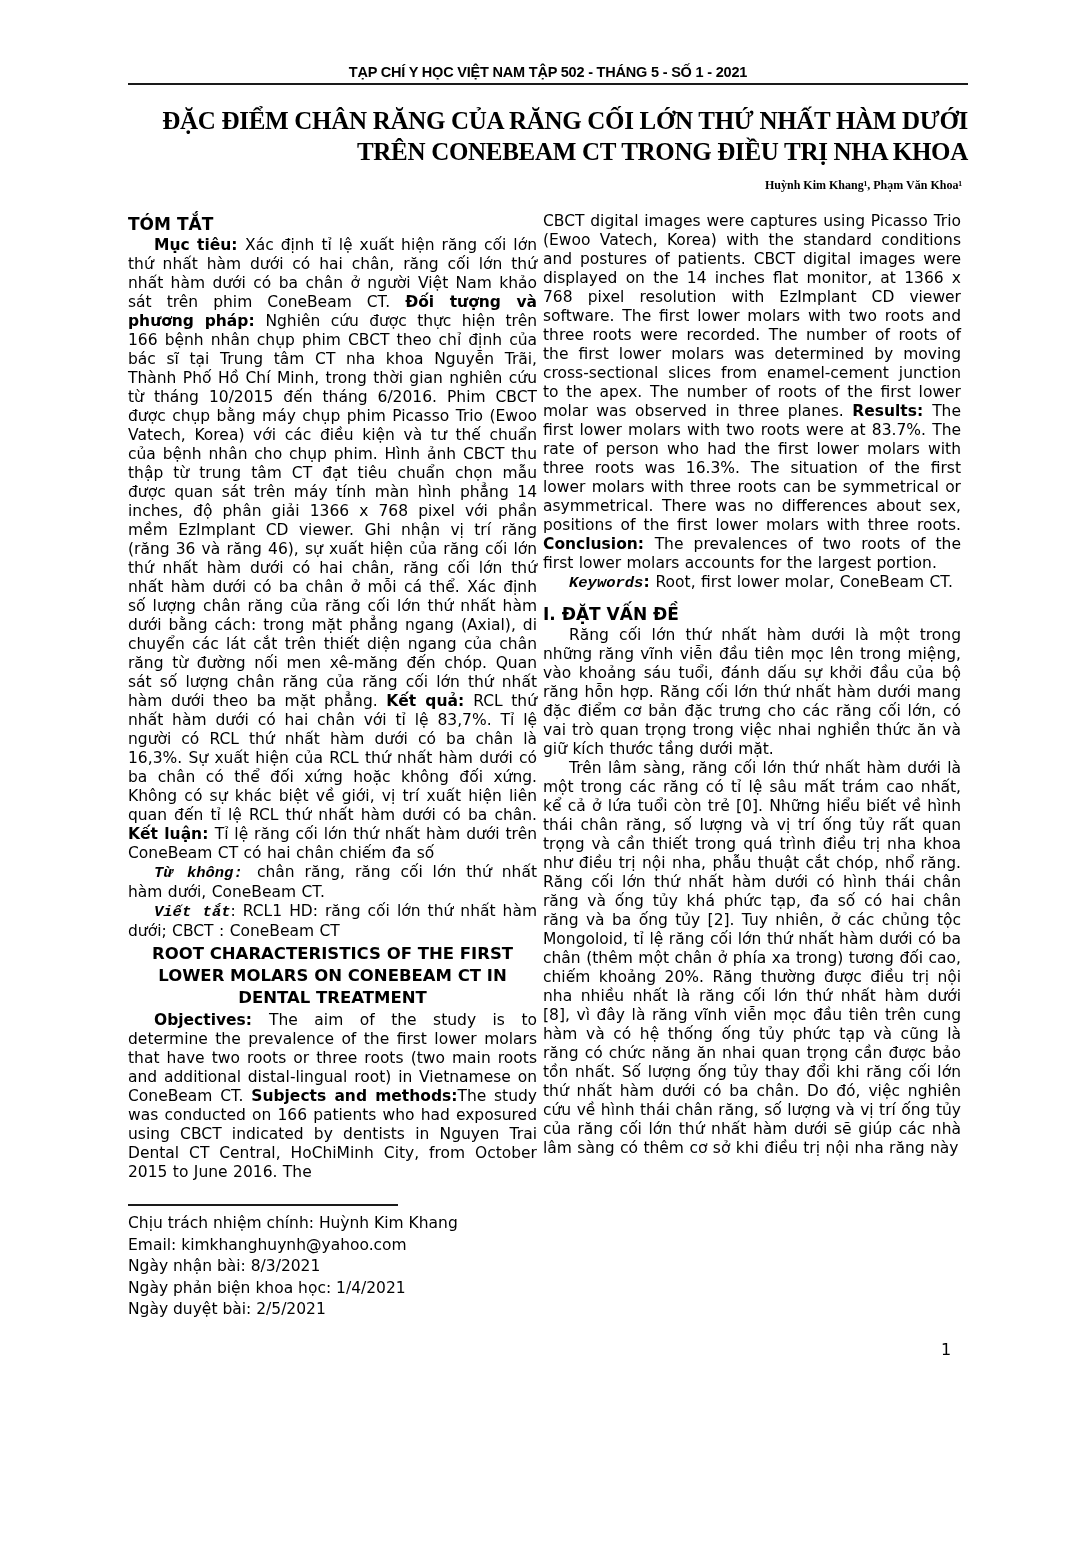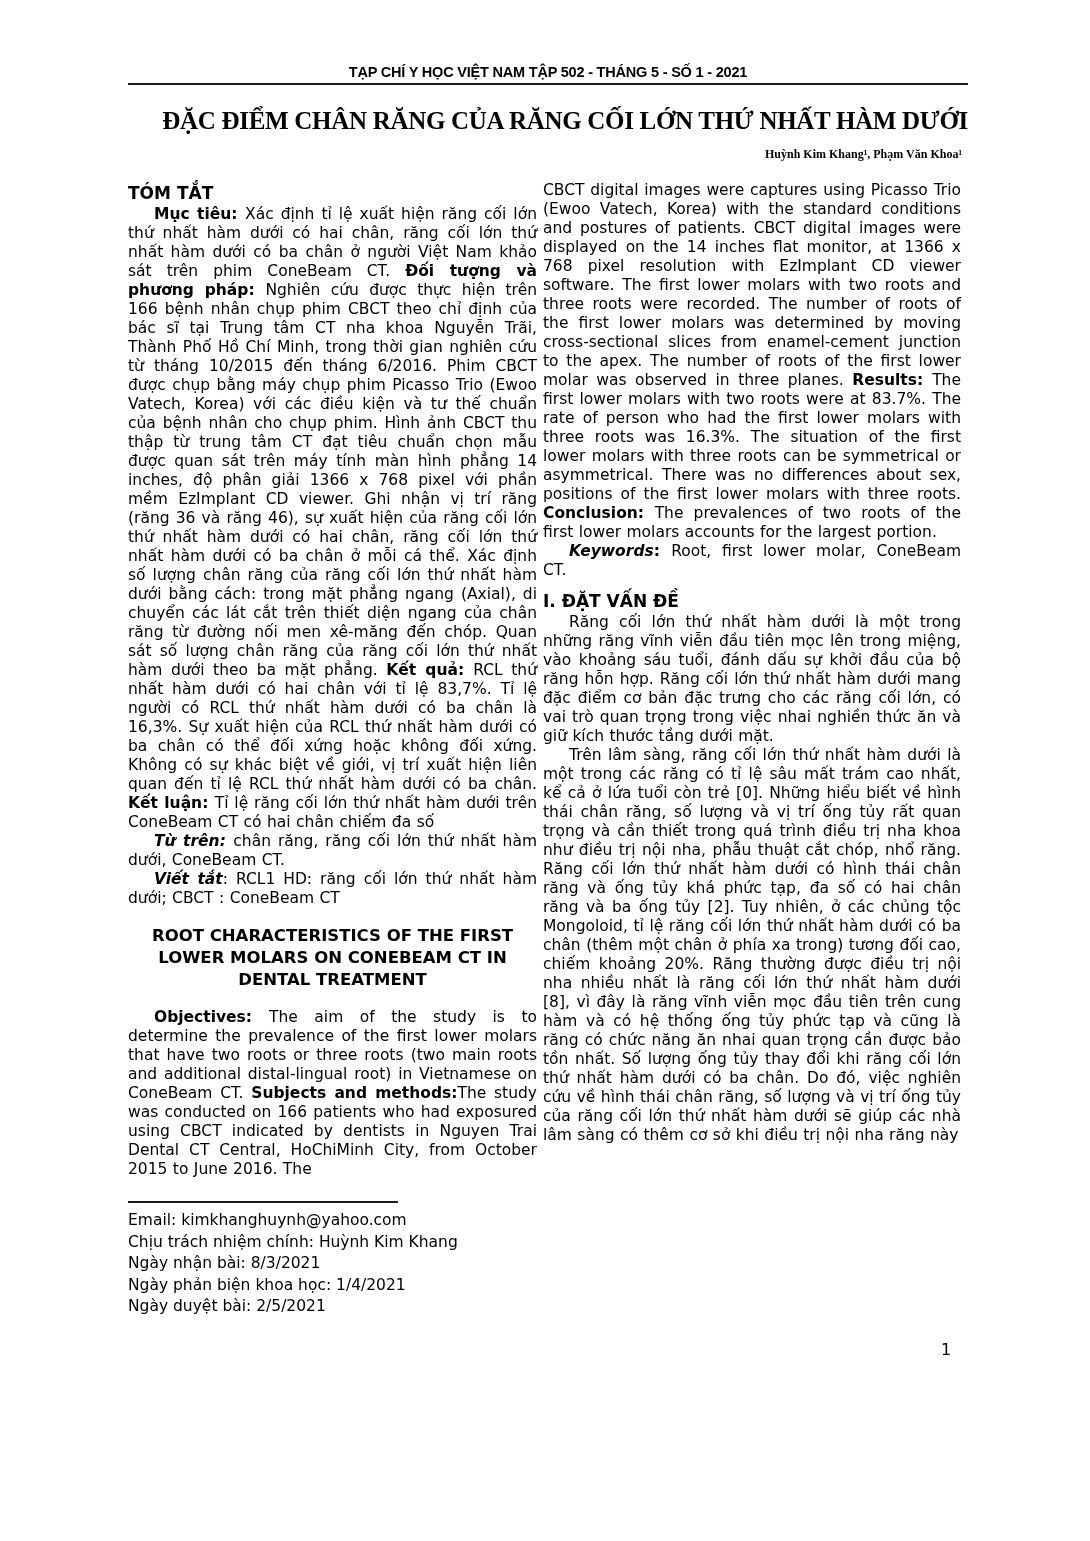--- a/index.html
+++ b/index.html
@@ -31,51 +31,52 @@
   .p,.pn{
     font-size:15.5px;line-height:19px;text-align:justify;
     margin:0;word-spacing:0.5px;
   }
   .p{text-indent:26px;}
   .pn{text-indent:0;}
   .h1{font-size:17px;font-weight:bold;line-height:22px;margin:1px 0 1px 0;}
   .h1.gap{margin-top:10px;}
   .h2c{
     font-size:16.5px;font-weight:bold;text-align:center;
-    line-height:22px;margin:17px 0;padding:0 12px;
+    line-height:22px;margin:2px 0;padding:0 12px;
   }
   .b{font-weight:bold;}
-  .i{font-style:italic;}
+  .i{font-style:italic;font-family:Liberation Mono, monospace;}
   .fn-rule{border-top:2px solid #1a1a1a;width:270px;margin-top:22px;margin-bottom:7px;}
   .fn{font-size:15.5px;line-height:21.5px;text-align:left;margin:0;}
   .page-number{
     position:absolute;left:941px;top:1340px;font-size:16px;
   }
 </style>
 </head>
 <body>
 
 <div class="content">
   <div class="journal-header">TẠP CHÍ Y HỌC VIỆT NAM TẬP 502 - THÁNG 5 - SỐ 1 - 2021</div>
   <div class="header-rule"></div>
   <div class="article-title">
     <div>ĐẶC ĐIỂM CHÂN RĂNG CỦA RĂNG CỐI LỚN THỨ NHẤT HÀM DƯỚI</div>
+    <div>TRÊN CONEBEAM CT TRONG ĐIỀU TRỊ NHA KHOA</div>
   </div>
   <div class="authors">Huỳnh Kim Khang¹, Phạm Văn Khoa¹</div>
   <div class="columns">
     <div class="col-left">
         <div class="h1"><span>TÓM TẮT</span></div>
         <div class="p"><span class="b">Mục tiêu: </span><span>Xác định tỉ lệ xuất hiện răng cối lớn thứ nhất hàm dưới có hai chân, răng cối lớn thứ nhất hàm dưới có ba chân ở người Việt Nam khảo sát trên phim ConeBeam CT. </span><span class="b">Đối tượng và phương pháp: </span><span>Nghiên cứu được thực hiện trên 166 bệnh nhân chụp phim CBCT theo chỉ định của bác sĩ tại Trung tâm CT nha khoa Nguyễn Trãi, Thành Phố Hồ Chí Minh, trong thời gian nghiên cứu từ tháng 10/2015 đến tháng 6/2016. Phim CBCT được chụp bằng máy chụp phim Picasso Trio (Ewoo Vatech, Korea) với các điều kiện và tư thế chuẩn của bệnh nhân cho chụp phim. Hình ảnh CBCT thu thập từ trung tâm CT đạt tiêu chuẩn chọn mẫu được quan sát trên máy tính màn hình phẳng 14 inches, độ phân giải 1366 x 768 pixel với phần mềm EzImplant CD viewer. Ghi nhận vị trí răng (răng 36 và răng 46), sự xuất hiện của răng cối lớn thứ nhất hàm dưới có hai chân, răng cối lớn thứ nhất hàm dưới có ba chân ở mỗi cá thể. Xác định số lượng chân răng của răng cối lớn thứ nhất hàm dưới bằng cách: trong mặt phẳng ngang (Axial), di chuyển các lát cắt trên thiết diện ngang của chân răng từ đường nối men xê-măng đến chóp. Quan sát số lượng chân răng của răng cối lớn thứ nhất hàm dưới theo ba mặt phẳng. </span><span class="b">Kết quả: </span><span>RCL thứ nhất hàm dưới có hai chân với tỉ lệ 83,7%. Tỉ lệ người có RCL thứ nhất hàm dưới có ba chân là 16,3%. Sự xuất hiện của RCL thứ nhất hàm dưới có ba chân có thể đối xứng hoặc không đối xứng. Không có sự khác biệt về giới, vị trí xuất hiện liên quan đến tỉ lệ RCL thứ nhất hàm dưới có ba chân. </span><span class="b">Kết luận: </span><span>Tỉ lệ răng cối lớn thứ nhất hàm dưới trên ConeBeam CT có hai chân chiếm đa số</span></div>
-        <div class="p"><span class="b i">Từ trên: </span><span>chân răng, răng cối lớn thứ nhất hàm dưới, ConeBeam CT.</span></div>
+        <div class="p"><span class="b i">Từ không: </span><span>chân răng, răng cối lớn thứ nhất hàm dưới, ConeBeam CT.</span></div>
         <div class="p"><span class="b i">Viết tắt</span><span>: RCL1 HD: răng cối lớn thứ nhất hàm dưới; CBCT : ConeBeam CT</span></div>
         <div class="h2c"><span>ROOT CHARACTERISTICS OF THE FIRST LOWER MOLARS ON CONEBEAM CT IN DENTAL TREATMENT</span></div>
         <div class="p"><span class="b">Objectives: </span><span>The aim of the study is to determine the prevalence of the first lower molars that have two roots or three roots (two main roots and additional distal-lingual root) in Vietnamese on ConeBeam CT. </span><span class="b">Subjects and methods:</span><span>The study was conducted on 166 patients who had exposured using CBCT indicated by dentists in Nguyen Trai Dental CT Central, HoChiMinh City, from October 2015 to June 2016. The</span></div>
         <div class="fn-rule"></div>
+        <div class="fn"><span>Chịu trách nhiệm chính: Huỳnh Kim Khang</span></div>
         <div class="fn"><span>Email: kimkhanghuynh@yahoo.com</span></div>
-        <div class="fn"><span>Chịu trách nhiệm chính: Huỳnh Kim Khang</span></div>
         <div class="fn"><span>Ngày nhận bài: 8/3/2021</span></div>
         <div class="fn"><span>Ngày phản biện khoa học: 1/4/2021</span></div>
         <div class="fn"><span>Ngày duyệt bài: 2/5/2021</span></div>
       </div>
     <div class="col-right">
         <div class="pn"><span>CBCT digital images were captures using Picasso Trio (Ewoo Vatech, Korea) with the standard conditions and postures of patients. CBCT digital images were displayed on the 14 inches flat monitor, at 1366 x 768 pixel resolution with EzImplant CD viewer software. The first lower molars with two roots and three roots were recorded. The number of roots of the first lower molars was determined by moving cross-sectional slices from enamel-cement junction to the apex. The number of roots of the first lower molar was observed in three planes. </span><span class="b">Results: </span><span>The first lower molars with two roots were at 83.7%. The rate of person who had the first lower molars with three roots was 16.3%. The situation of the first lower molars with three roots can be symmetrical or asymmetrical. There was no differences about sex, positions of the first lower molars with three roots. </span><span class="b">Conclusion: </span><span>The prevalences of two roots of the first lower molars accounts for the largest portion.</span></div>
         <div class="p"><span class="b i">Keywords</span><span class="b">: </span><span>Root, first lower molar, ConeBeam CT.</span></div>
         <div class="h1 gap"><span>I. ĐẶT VẤN ĐỀ</span></div>
         <div class="p"><span>Răng cối lớn thứ nhất hàm dưới là một trong những răng vĩnh viễn đầu tiên mọc lên trong miệng, vào khoảng sáu tuổi, đánh dấu sự khởi đầu của bộ răng hỗn hợp. Răng cối lớn thứ nhất hàm dưới mang đặc điểm cơ bản đặc trưng cho các răng cối lớn, có vai trò quan trọng trong việc nhai nghiền thức ăn và giữ kích thước tầng dưới mặt.</span></div>
         <div class="p"><span>Trên lâm sàng, răng cối lớn thứ nhất hàm dưới là một trong các răng có tỉ lệ sâu mất trám cao nhất, kể cả ở lứa tuổi còn trẻ [0]. Những hiểu biết về hình thái chân răng, số lượng và vị trí ống tủy rất quan trọng và cần thiết trong quá trình điều trị nha khoa như điều trị nội nha, phẫu thuật cắt chóp, nhổ răng. Răng cối lớn thứ nhất hàm dưới có hình thái chân răng và ống tủy khá phức tạp, đa số có hai chân răng và ba ống tủy [2]. Tuy nhiên, ở các chủng tộc Mongoloid, tỉ lệ răng cối lớn thứ nhất hàm dưới có ba chân (thêm một chân ở phía xa trong) tương đối cao, chiếm khoảng 20%. Răng thường được điều trị nội nha nhiều nhất là răng cối lớn thứ nhất hàm dưới [8], vì đây là răng vĩnh viễn mọc đầu tiên trên cung hàm và có hệ thống ống tủy phức tạp và cũng là răng có chức năng ăn nhai quan trọng cần được bảo tồn nhất. Số lượng ống tủy thay đổi khi răng cối lớn thứ nhất hàm dưới có ba chân. Do đó, việc nghiên cứu về hình thái chân răng, số lượng và vị trí ống tủy của răng cối lớn thứ nhất hàm dưới sẽ giúp các nhà lâm sàng có thêm cơ sở khi điều trị nội nha răng này</span></div>

